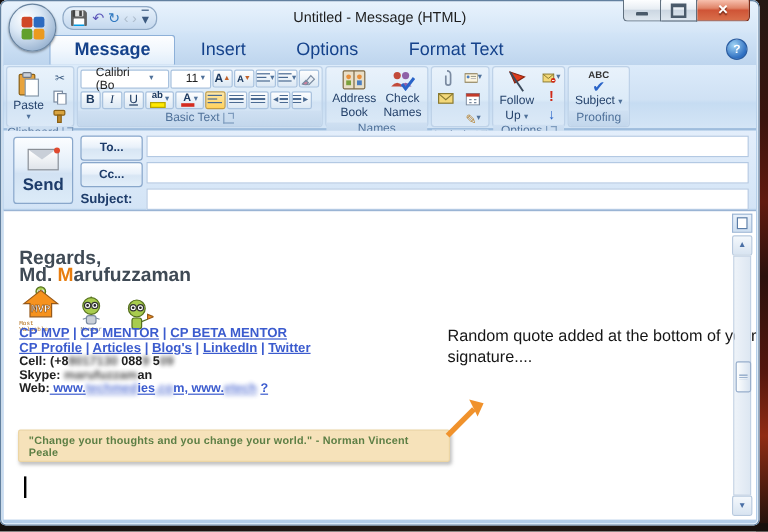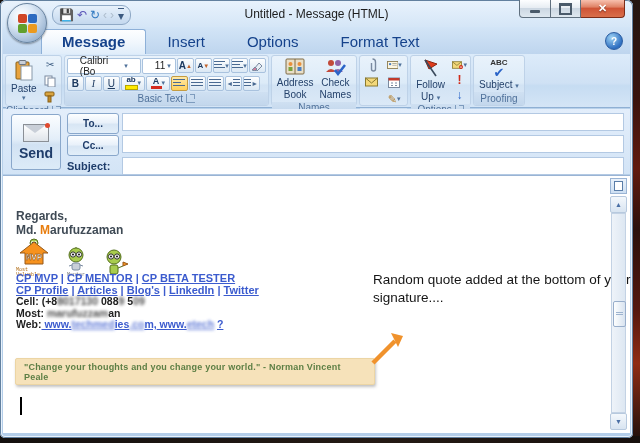--- a/index.html
+++ b/index.html
@@ -106,21 +106,21 @@
   .env i{position:absolute;right:-2px;top:-2px;width:5px;height:5px;border-radius:50%;background:#e04a2f;}
   .fieldbtn{position:absolute;left:64px;width:50px;height:19px;border:1px solid #89a7cb;border-radius:3px;
     background:linear-gradient(180deg,#fdfeff 0%,#e9f1fa 45%,#d8e6f4 55%,#e2eef9 100%);
     font-size:10px;font-weight:bold;color:#1e3c6a;display:flex;align-items:center;justify-content:center;}
   .subjlbl{position:absolute;left:64px;top:51px;font-size:11px;font-weight:bold;color:#1e3c6a;}
   .field{position:absolute;left:119px;width:502px;height:18px;border:1px solid #b3c9e3;background:#fff;
     font-size:11px;padding:0 3px;box-sizing:border-box;outline:none;font-family:"Liberation Sans",sans-serif;}
 
   
   .bodyarea{position:absolute;left:3px;top:175px;width:627px;height:257px;background:#fff;border-top:1px solid #9ab4d4;}
-  .sig{position:absolute;left:13px;top:33px;font-size:12px;color:#3f4a55;font-weight:bold;line-height:14px;}
+  .sig{position:absolute;left:13px;top:33px;font-size:16px;color:#3f4a55;font-weight:bold;line-height:14px;}
   .orange{color:#e87d0e;}
   .badges{position:absolute;left:13px;top:62px;display:flex;gap:9px;align-items:flex-end;}
   .badge{display:flex;flex-direction:column;align-items:center;width:36px;font-family:Liberation Mono, monospace;}
   .badge .cap{font-size:5px;color:#b06a12;line-height:5px;filter:blur(.4px);}
   .badge .cap.gray{color:#777;}
   .linkrow{position:absolute;left:13px;font-size:11px;font-weight:bold;color:#3b5bce;line-height:12px;}
   .linkrow a{color:#3b5bce;text-decoration:underline;cursor:pointer;}
   .linkrow .sep{color:#3b5bce;text-decoration:none;}
   .contact{position:absolute;left:13px;top:120px;font-size:10.5px;color:#222;line-height:11.5px;font-weight:bold;}
   .contact .val{font-weight:bold;color:#222;}
@@ -497,32 +497,32 @@
             <circle cx="9" cy="7.5" r="1.1" fill="#222"></circle>
               <circle cx="15" cy="7.5" r="1.1" fill="#222"></circle>
             <rect x="8" y="16" width="8" height="9" rx="2" fill="#a8cc4e" stroke="#55701e"></rect>
             <line x1="16" y1="19" x2="21" y2="17" stroke="#55701e"></line>
             <polygon points="21,13 26,15 21,17" fill="#f6921e" stroke="#96591a"></polygon>
           </svg>
         </div>
       </div>
 
       <div class="linkrow" style="top:96px">
-        <a>CP MVP</a><span class="sep"> | </span><a>CP MENTOR</a><span class="sep"> | </span><a>CP BETA TESTER</a>
+        <a>CP MVP</a><span class="sep"> | </span><a>CP MENTOR</a><span class="sep"> | </span><a>CP BETA MENTOR</a>
       </div>
       <div class="linkrow" style="top:108px">
         <a>CP Profile</a><span class="sep"> | </span><a>Articles</a><span class="sep"> | </span><a>Blog's</a><span class="sep"> | </span><a>LinkedIn</a><span class="sep"> | </span><a>Twitter</a>
       </div>
 
       <div class="contact">
         <div>
           <span>Cell:</span><span class="val"> (+8</span><span class="val blur">8017130</span>&nbsp;<span class="val">088</span><span class="val blur">9</span>&nbsp;<span class="val">5</span><span class="val blur">09</span>
         </div>
         <div>
-          <span>Most:</span>&nbsp;<span class="val blur">marufuzzam</span><span class="val">an</span>
+          <span>Skype:</span>&nbsp;<span class="val blur">marufuzzam</span><span class="val">an</span>
         </div>
         <div>
           <span>Web:</span><span class="blu"> www.</span><span class="blu blur">techmed</span><span class="blu">ies</span><span class="blu blur">.co</span><span class="blu">m,</span><span class="blu"> www.</span><span class="blu blur">etech</span>&nbsp;<span class="blu">?</span>
         </div>
       </div>
 
       <div class="quotebox">
         <span>"Change your thoughts and you change your world." - Norman Vincent Peale</span>
       </div>
 

